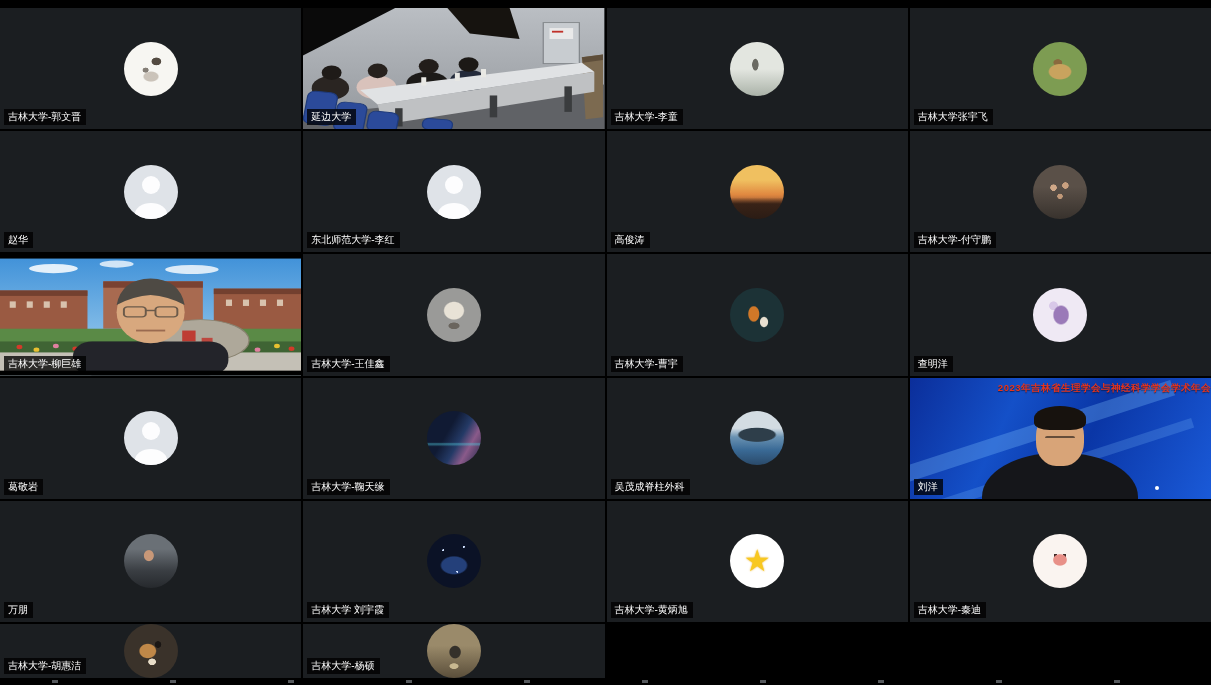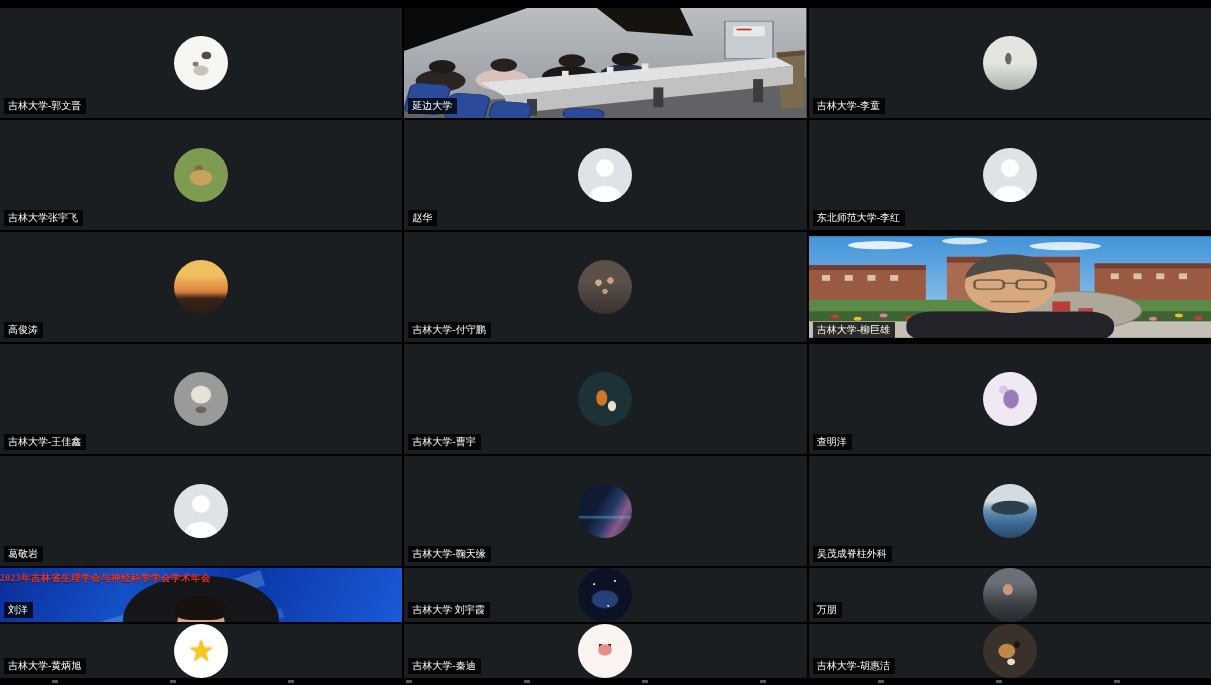--- a/index.html
+++ b/index.html
@@ -1,20 +1,20 @@
 <!DOCTYPE html>
 <html><head>
 <meta charset="utf-8">
 <style>
   html,body{margin:0;padding:0;background:#000;}
   #screen{position:relative;width:1211px;height:685px;background:#000;overflow:hidden;
     font-family:"Liberation Sans","DejaVu Sans",sans-serif;}
   #topbar{height:8px;background:#000;}
-  #grid{display:grid;grid-template-columns:repeat(3,1fr);grid-template-rows:repeat(5,1fr);
-    gap:2px;height:670px;background:#000;font-family:Liberation Serif, serif;}
+  #grid{display:grid;grid-template-columns:repeat(4,1fr);grid-template-rows:repeat(5,1fr);
+    gap:2px;height:670px;background:#000;}
   .tile{position:relative;background:#1b1e21;overflow:hidden;display:flex;
     align-items:center;justify-content:center;}
   .name-label{position:absolute;left:4px;bottom:4px;background:rgba(0,0,0,0.78);
     color:#fff;font-size:10px;line-height:13px;padding:1px 5px 2px 4px;white-space:nowrap;z-index:5;}
   .avatar{width:54px;height:54px;border-radius:50%;overflow:hidden;position:relative;
     display:flex;align-items:center;justify-content:center;}
   
   .default-av{background:#dfe3e8;}
   .default-av .head{position:absolute;top:11px;left:50%;margin-left:-9px;width:18px;height:18px;
     border-radius:50%;background:#fdfdfe;}
@@ -99,21 +99,21 @@
   
   .video-fill{position:absolute;inset:0;}
   .scene-svg{position:absolute;inset:0;width:100%;height:100%;}
   
   .tile.speaking{box-shadow:inset 0 0 0 2px #2fc96e;}
   .speaker-bg{position:absolute;inset:0;
     background:linear-gradient(115deg,#0b2e9a 0%,#1450c8 32%,#0a36a6 58%,#1a5ad8 100%);}
   .streak{position:absolute;background:rgba(130,195,255,.30);transform:rotate(-18deg);}
   .streak.s1{width:300px;height:16px;left:-30px;top:48px;}
   .streak.s2{width:300px;height:10px;left:-10px;top:86px;background:rgba(130,195,255,.22);}
-  .banner{position:absolute;top:4px;left:0;right:0;text-align:left;color:#e8341c;
+  .banner{position:absolute;top:4px;left:0;right:0;text-align:right;color:#e8341c;
     font-weight:bold;font-size:9.5px;letter-spacing:.5px;text-shadow:0 1px 1px rgba(0,0,0,.5);z-index:3;}
   .speaker-head{position:absolute;left:50%;top:32px;margin-left:-24px;width:48px;height:56px;
     background:#d8a478;border-radius:46% 46% 42% 42%;z-index:2;}
   .speaker-head:before{content:"";position:absolute;top:-4px;left:-2px;right:-2px;height:24px;
     background:#17120e;border-radius:50% 50% 30% 30%;}
   .speaker-head:after{content:"";position:absolute;top:26px;left:9px;width:30px;height:7px;
     border-top:2px solid rgba(40,30,25,.65);border-radius:2px;}
   .speaker-body{position:absolute;left:50%;bottom:0;margin-left:-78px;width:156px;height:46px;
     background:#15161a;border-radius:48% 48% 0 0 / 95% 95% 0 0;z-index:1;}
   .speaker-dot{position:absolute;right:52px;top:108px;width:4px;height:4px;border-radius:50%;
@@ -315,45 +315,49 @@
         <div class="streak s2"></div>
         <div class="banner">2023年吉林省生理学会与神经科学学会学术年会</div>
         <div class="speaker-head"></div>
         <div class="speaker-body"></div>
         <div class="speaker-dot"></div>
       </div>
       <div class="name-label">刘洋</div>
     </div>
 
     <div class="tile">
+      <div class="avatar av-r4c5"></div>
+      <div class="name-label">万朋</div>
+    </div>
+
+    <div class="tile">
       <div class="avatar av-r5c1"></div>
       <div class="name-label">吉林大学 刘宇霞</div>
     </div>
 
     <div class="tile">
-      <div class="avatar av-r4c5"></div>
-      <div class="name-label">万朋</div>
-    </div>
-
-    <div class="tile">
       <div class="avatar av-r5c2">
         <span class="star">★</span>
       </div>
       <div class="name-label">吉林大学-黄炳旭</div>
     </div>
 
     <div class="tile">
       <div class="avatar av-r5c4"></div>
       <div class="name-label">吉林大学-秦迪</div>
     </div>
 
     <div class="tile">
       <div class="avatar av-r5c3"></div>
       <div class="name-label">吉林大学-胡惠洁</div>
     </div>
 
+    <div class="tile">
+      <div class="avatar av-r5c5"></div>
+      <div class="name-label">吉林大学-杨硕</div>
+    </div>
 
   </div>
 
   <div id="bottombar">
     <div class="edge-marks"></div>
   </div>
 </div>
 
 </body></html>

